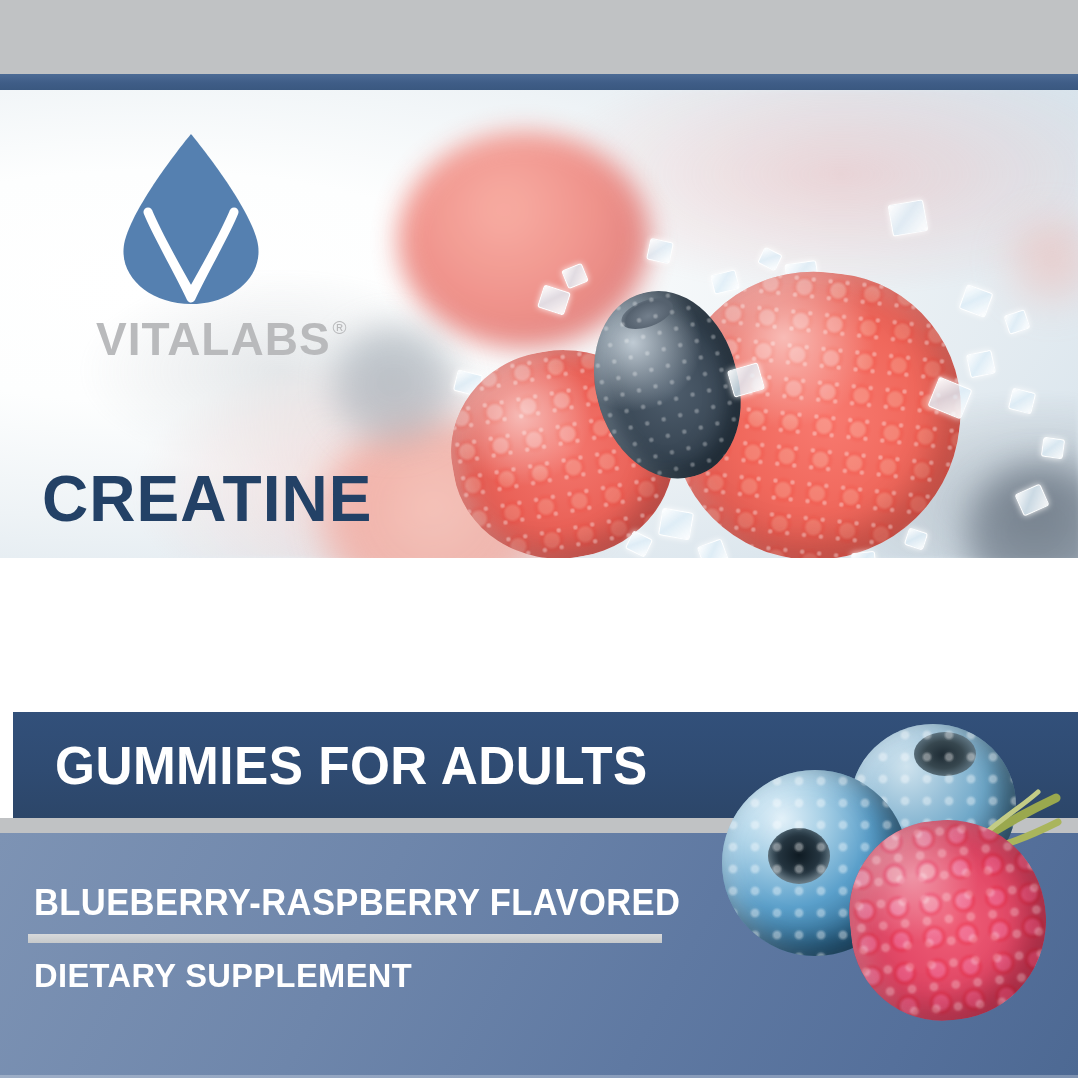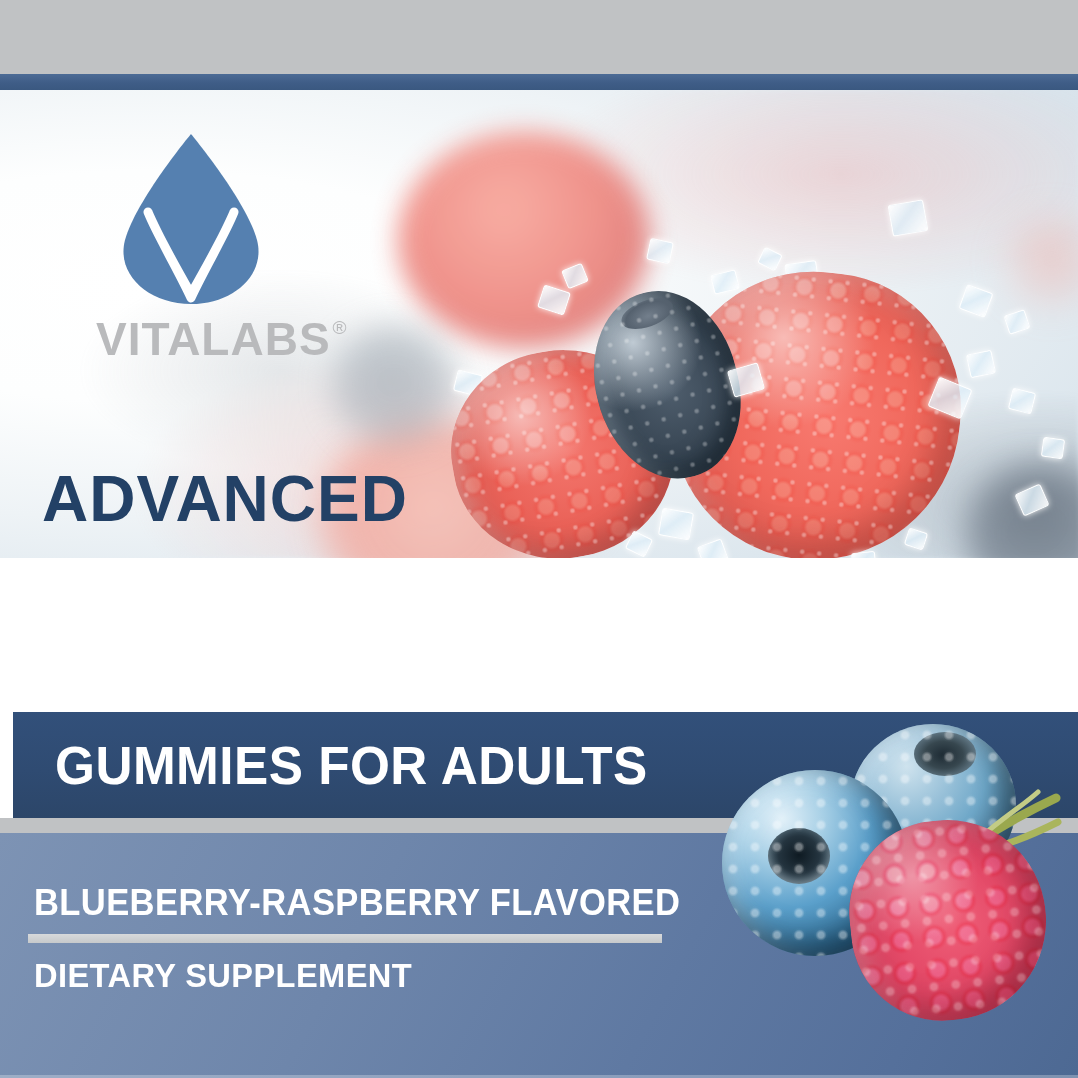--- a/index.html
+++ b/index.html
@@ -361,21 +361,21 @@
                C 130 104, 112 136, 95 166
                C 78 136, 60 104, 52 84 Z" fill="#ffffff" stroke="#ffffff" stroke-width="9" stroke-linejoin="round"></path>
     </svg>
     <div style="margin-top:-6px;display:flex;align-items:flex-start;">
       <span style="font-size:46px;font-weight:700;letter-spacing:1px;color:#b9babc;line-height:1;">VITALABS</span>
       <span style="font-size:19px;font-weight:400;color:#b9babc;line-height:1;margin-top:2px;margin-left:2px;">®</span>
     </div>
   </div>
 
   <div class="advanced-wrap">
-    <div class="advanced">ADVANCED</div>
+    <div class="advanced">CREATINE</div>
   </div>
 
 
   <div class="band-navy">
     <div class="gummies">GUMMIES FOR ADULTS</div>
   </div>
 
   <div class="sep-gray"></div>
 
   <div class="band-blue"></div>

